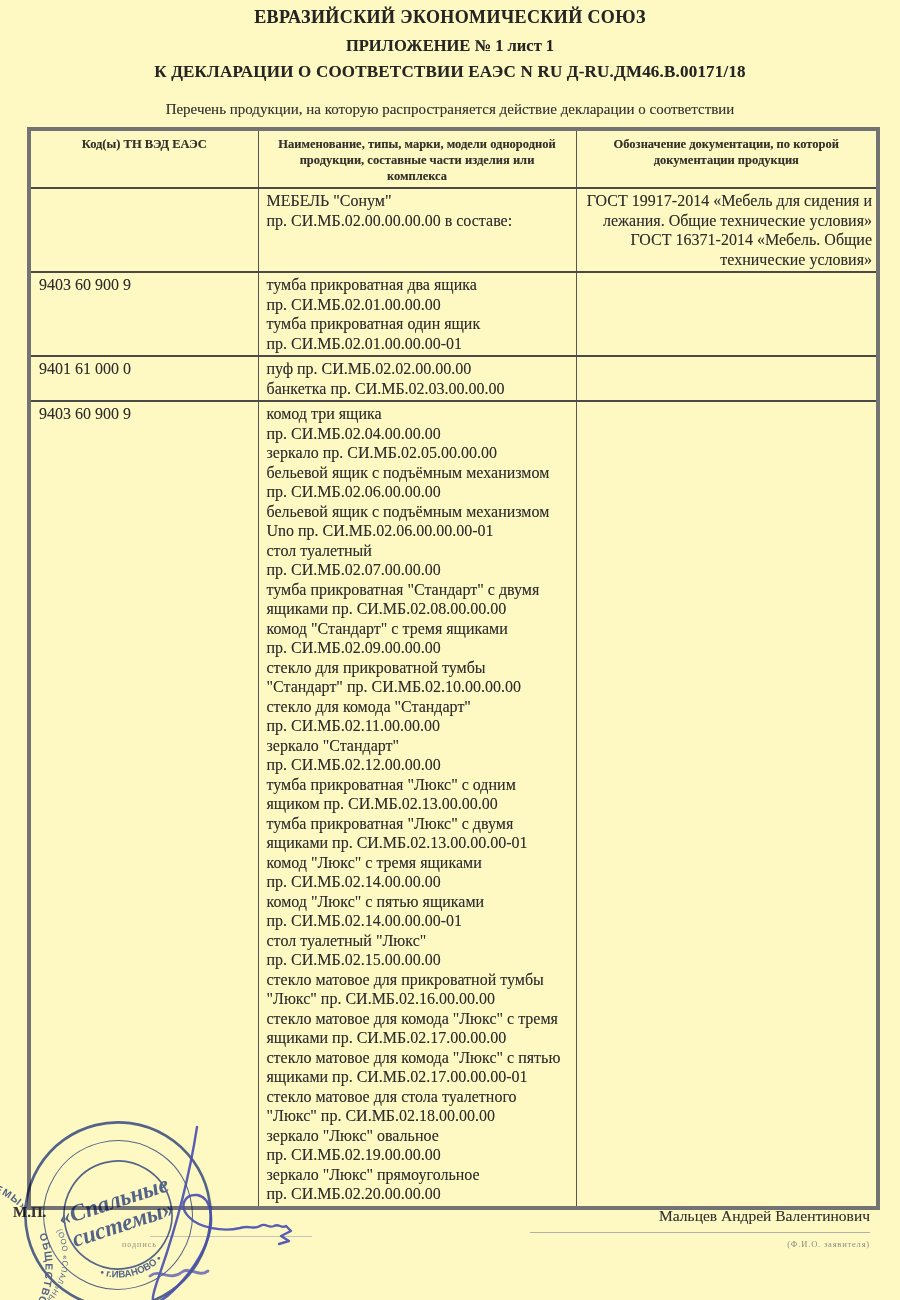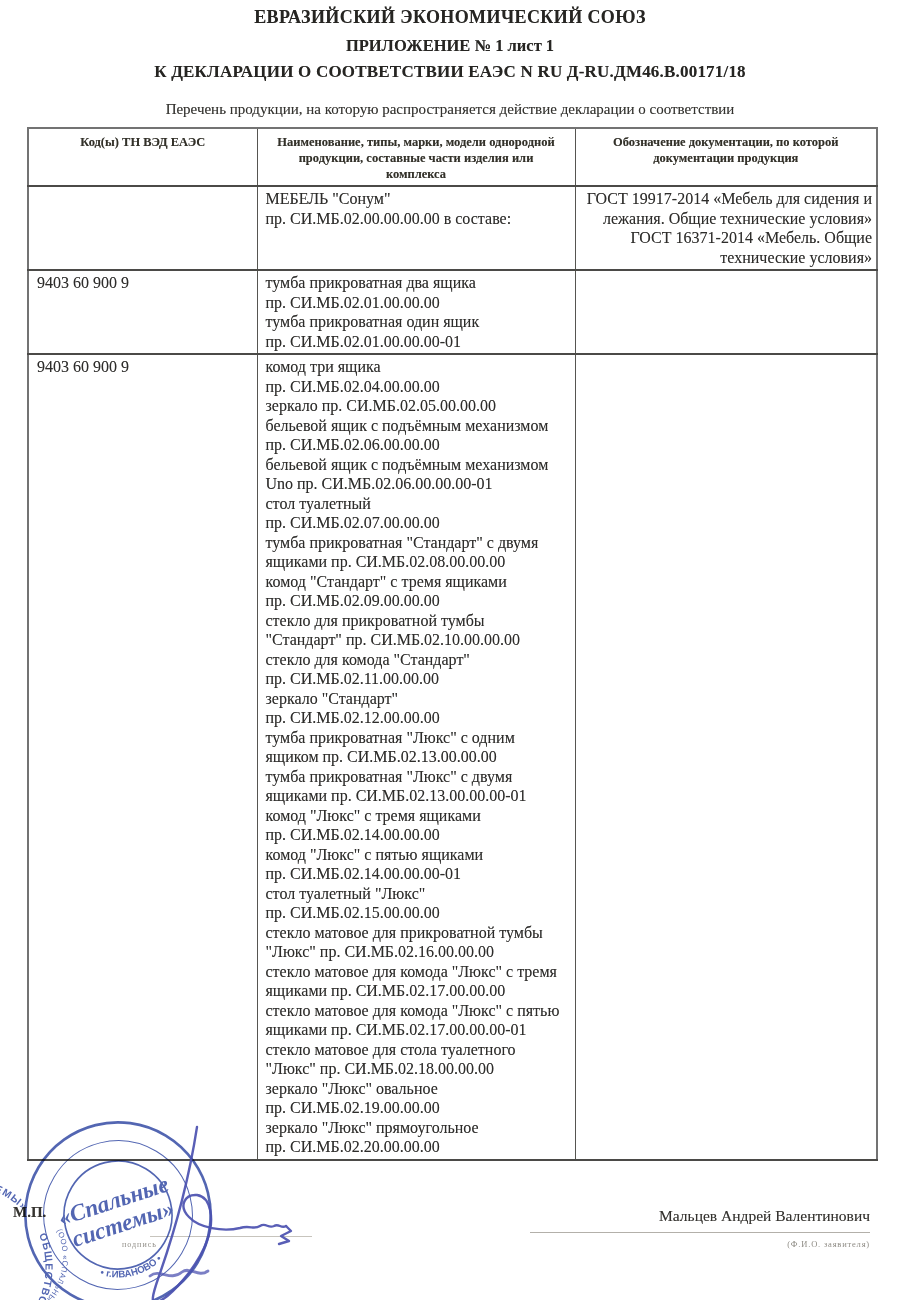--- a/index.html
+++ b/index.html
@@ -1,36 +1,36 @@
 <!DOCTYPE html>
 <html><head>
 <meta charset="utf-8">
 <style>
   * { margin:0; padding:0; box-sizing:border-box; }
   html,body { background:#e9e9e9; }
   .page {
     position:relative; width:900px; height:1300px; margin:0 auto;
-    background:#ffffff; overflow:hidden;
+    background:#fef9c3; overflow:hidden;
     font-family:"Liberation Serif","DejaVu Serif",serif;
     color:#2e2d2b;
   }
   .scan-text { text-shadow:0 0 0.6px rgba(70,70,70,.45); }
 
   
   .titles { position:absolute; top:7px; left:0; right:0; text-align:center; }
   .title-1 { font-size:18px; font-weight:bold; letter-spacing:.4px; color:#262522; }
   .title-2 { font-size:16.5px; font-weight:bold; margin-top:8px; color:#262522; }
   .title-3 { font-size:17px; font-weight:bold; margin-top:6px; letter-spacing:.2px; color:#262522; }
   .subtitle { position:absolute; top:101px; left:0; right:0; text-align:center; font-size:15px; color:#34332f; }
 
   
   table.products {
     position:absolute; left:27px; top:127px; width:851px;
     border-collapse:collapse; table-layout:fixed;
-    border:2px solid #737373;
+    border:4px solid #737373;
   }
   table.products th, table.products td {
     border:1px solid #565551;
     border-bottom:2px solid #4b4a47;
     vertical-align:top; overflow:visible;
   }
   table.products th {
     font-size:12.5px; font-weight:bold; line-height:16px;
     text-align:center; padding:5px 10px 3px; color:#333129;
   }
@@ -97,20 +97,28 @@
             <div class="ln">технические условия»</div>
           </td>
         </tr>
         <tr>
           <td class="code-cell">9403 60 900 9</td>
           <td class="name-cell">
             <div class="ln">тумба прикроватная два ящика</div>
             <div class="ln">пр. СИ.МБ.02.01.00.00.00</div>
             <div class="ln">тумба прикроватная один ящик</div>
             <div class="ln">пр. СИ.МБ.02.01.00.00.00-01</div>
+          </td>
+          <td class="docs-cell"></td>
+        </tr>
+        <tr>
+          <td class="code-cell">9401 61 000 0</td>
+          <td class="name-cell">
+            <div class="ln">пуф пр. СИ.МБ.02.02.00.00.00</div>
+            <div class="ln">банкетка пр. СИ.МБ.02.03.00.00.00</div>
           </td>
           <td class="docs-cell"></td>
         </tr>
         <tr>
           <td class="code-cell">9403 60 900 9</td>
           <td class="name-cell">
             <div class="ln">комод три ящика</div>
             <div class="ln">пр. СИ.МБ.02.04.00.00.00</div>
             <div class="ln">зеркало пр. СИ.МБ.02.05.00.00.00</div>
             <div class="ln">бельевой ящик с подъёмным механизмом</div>

